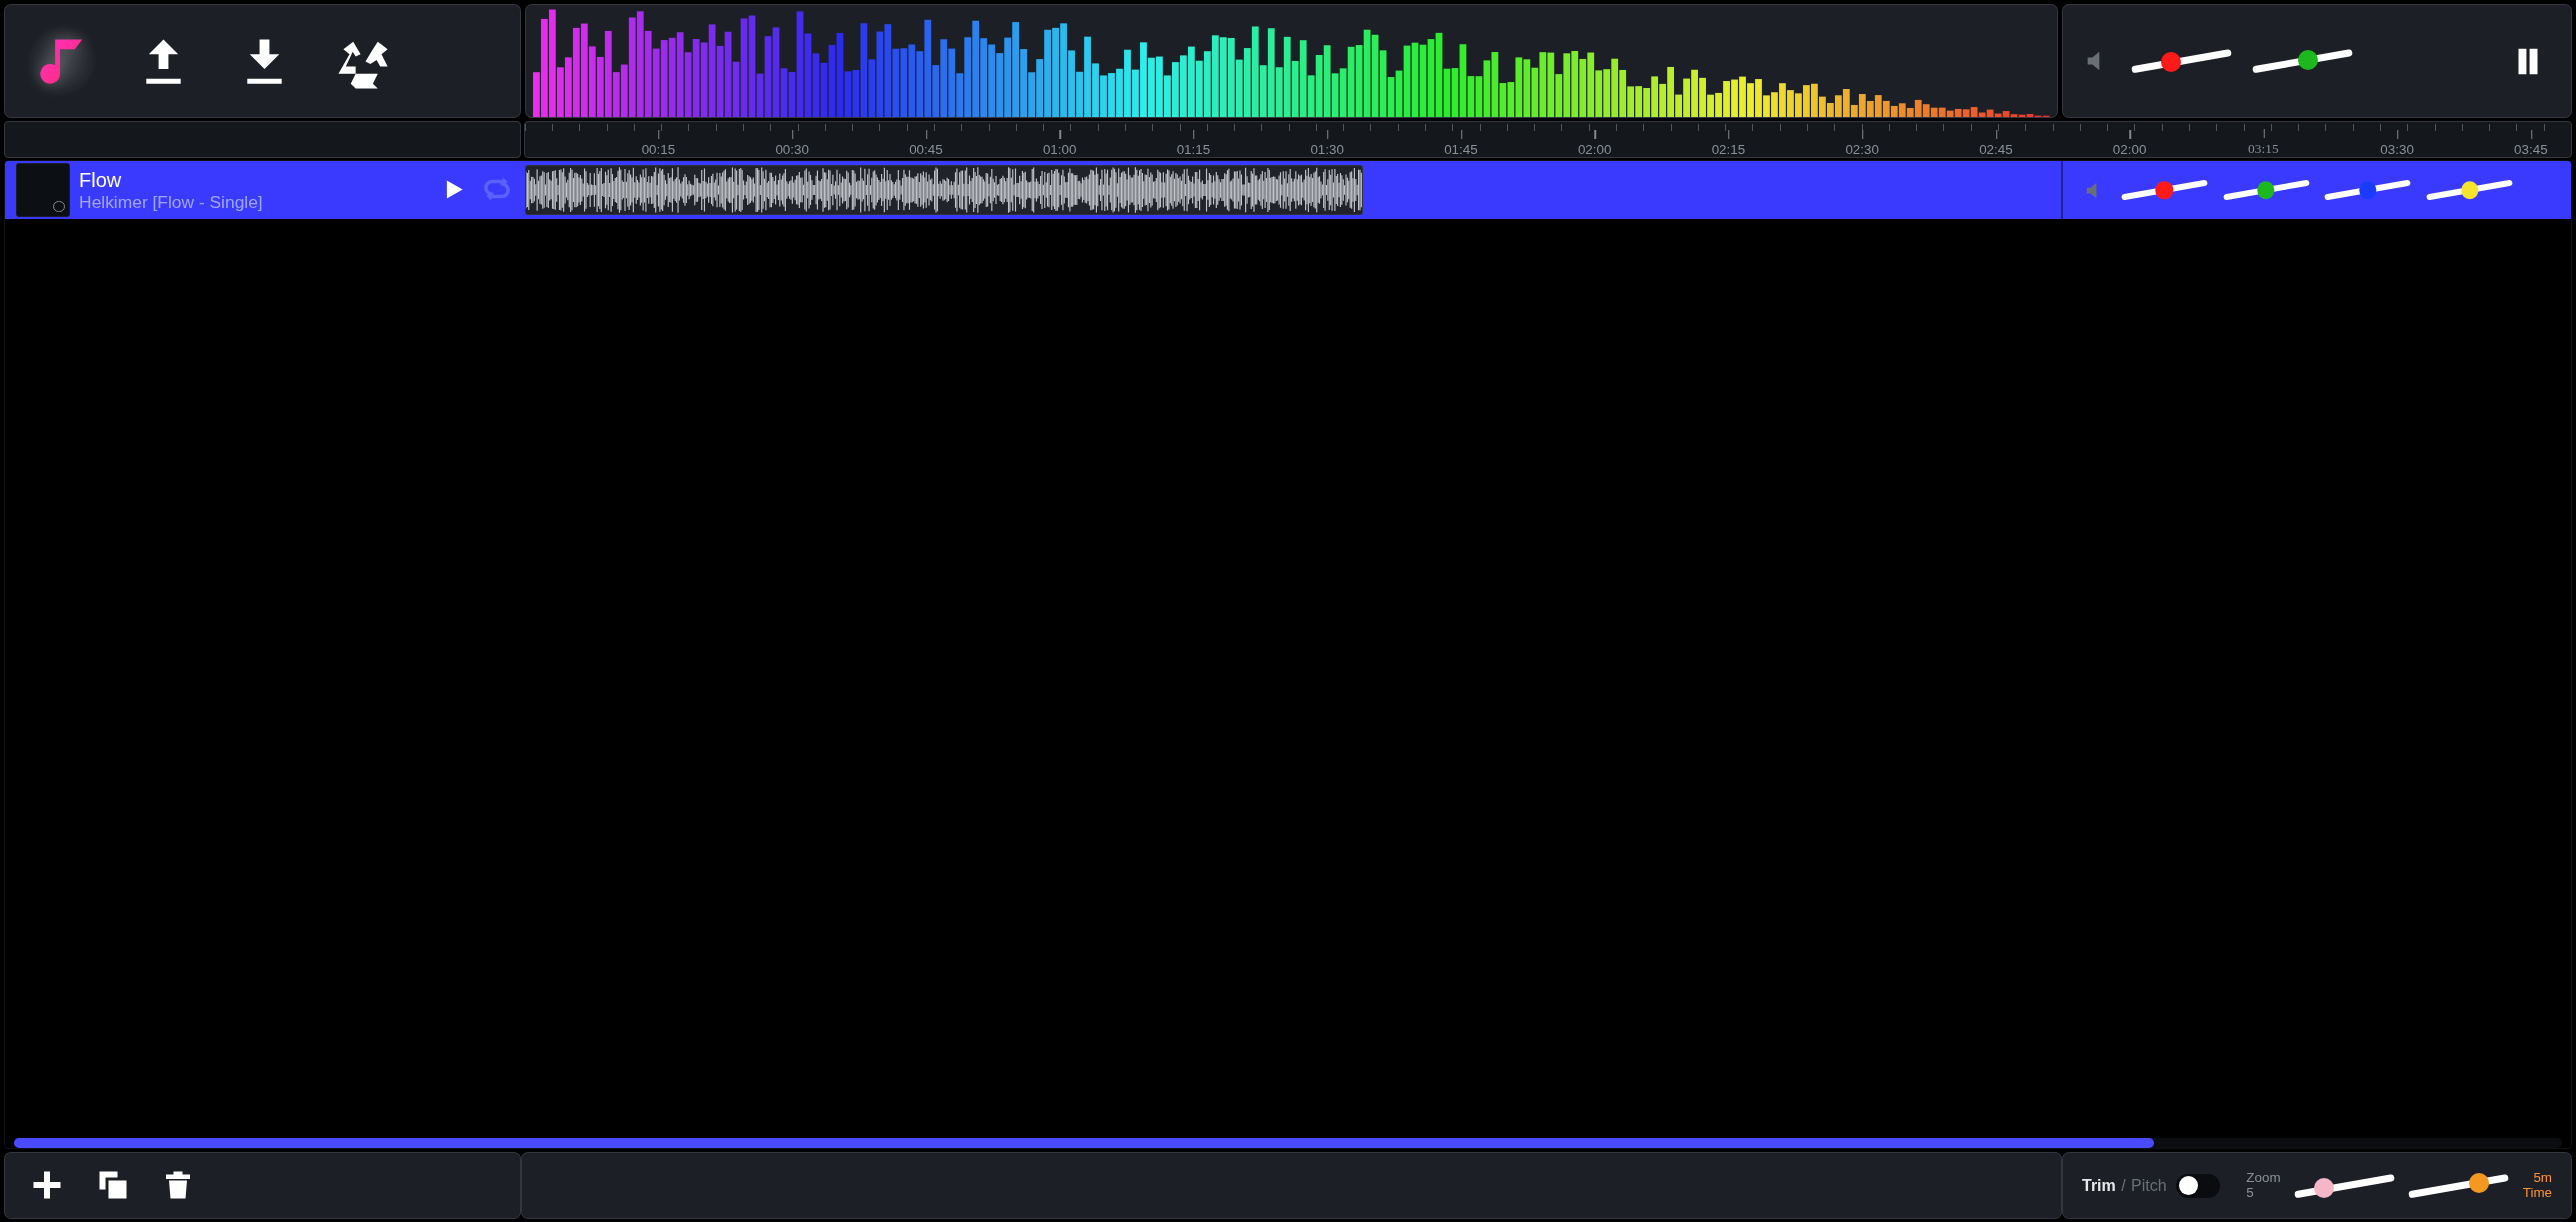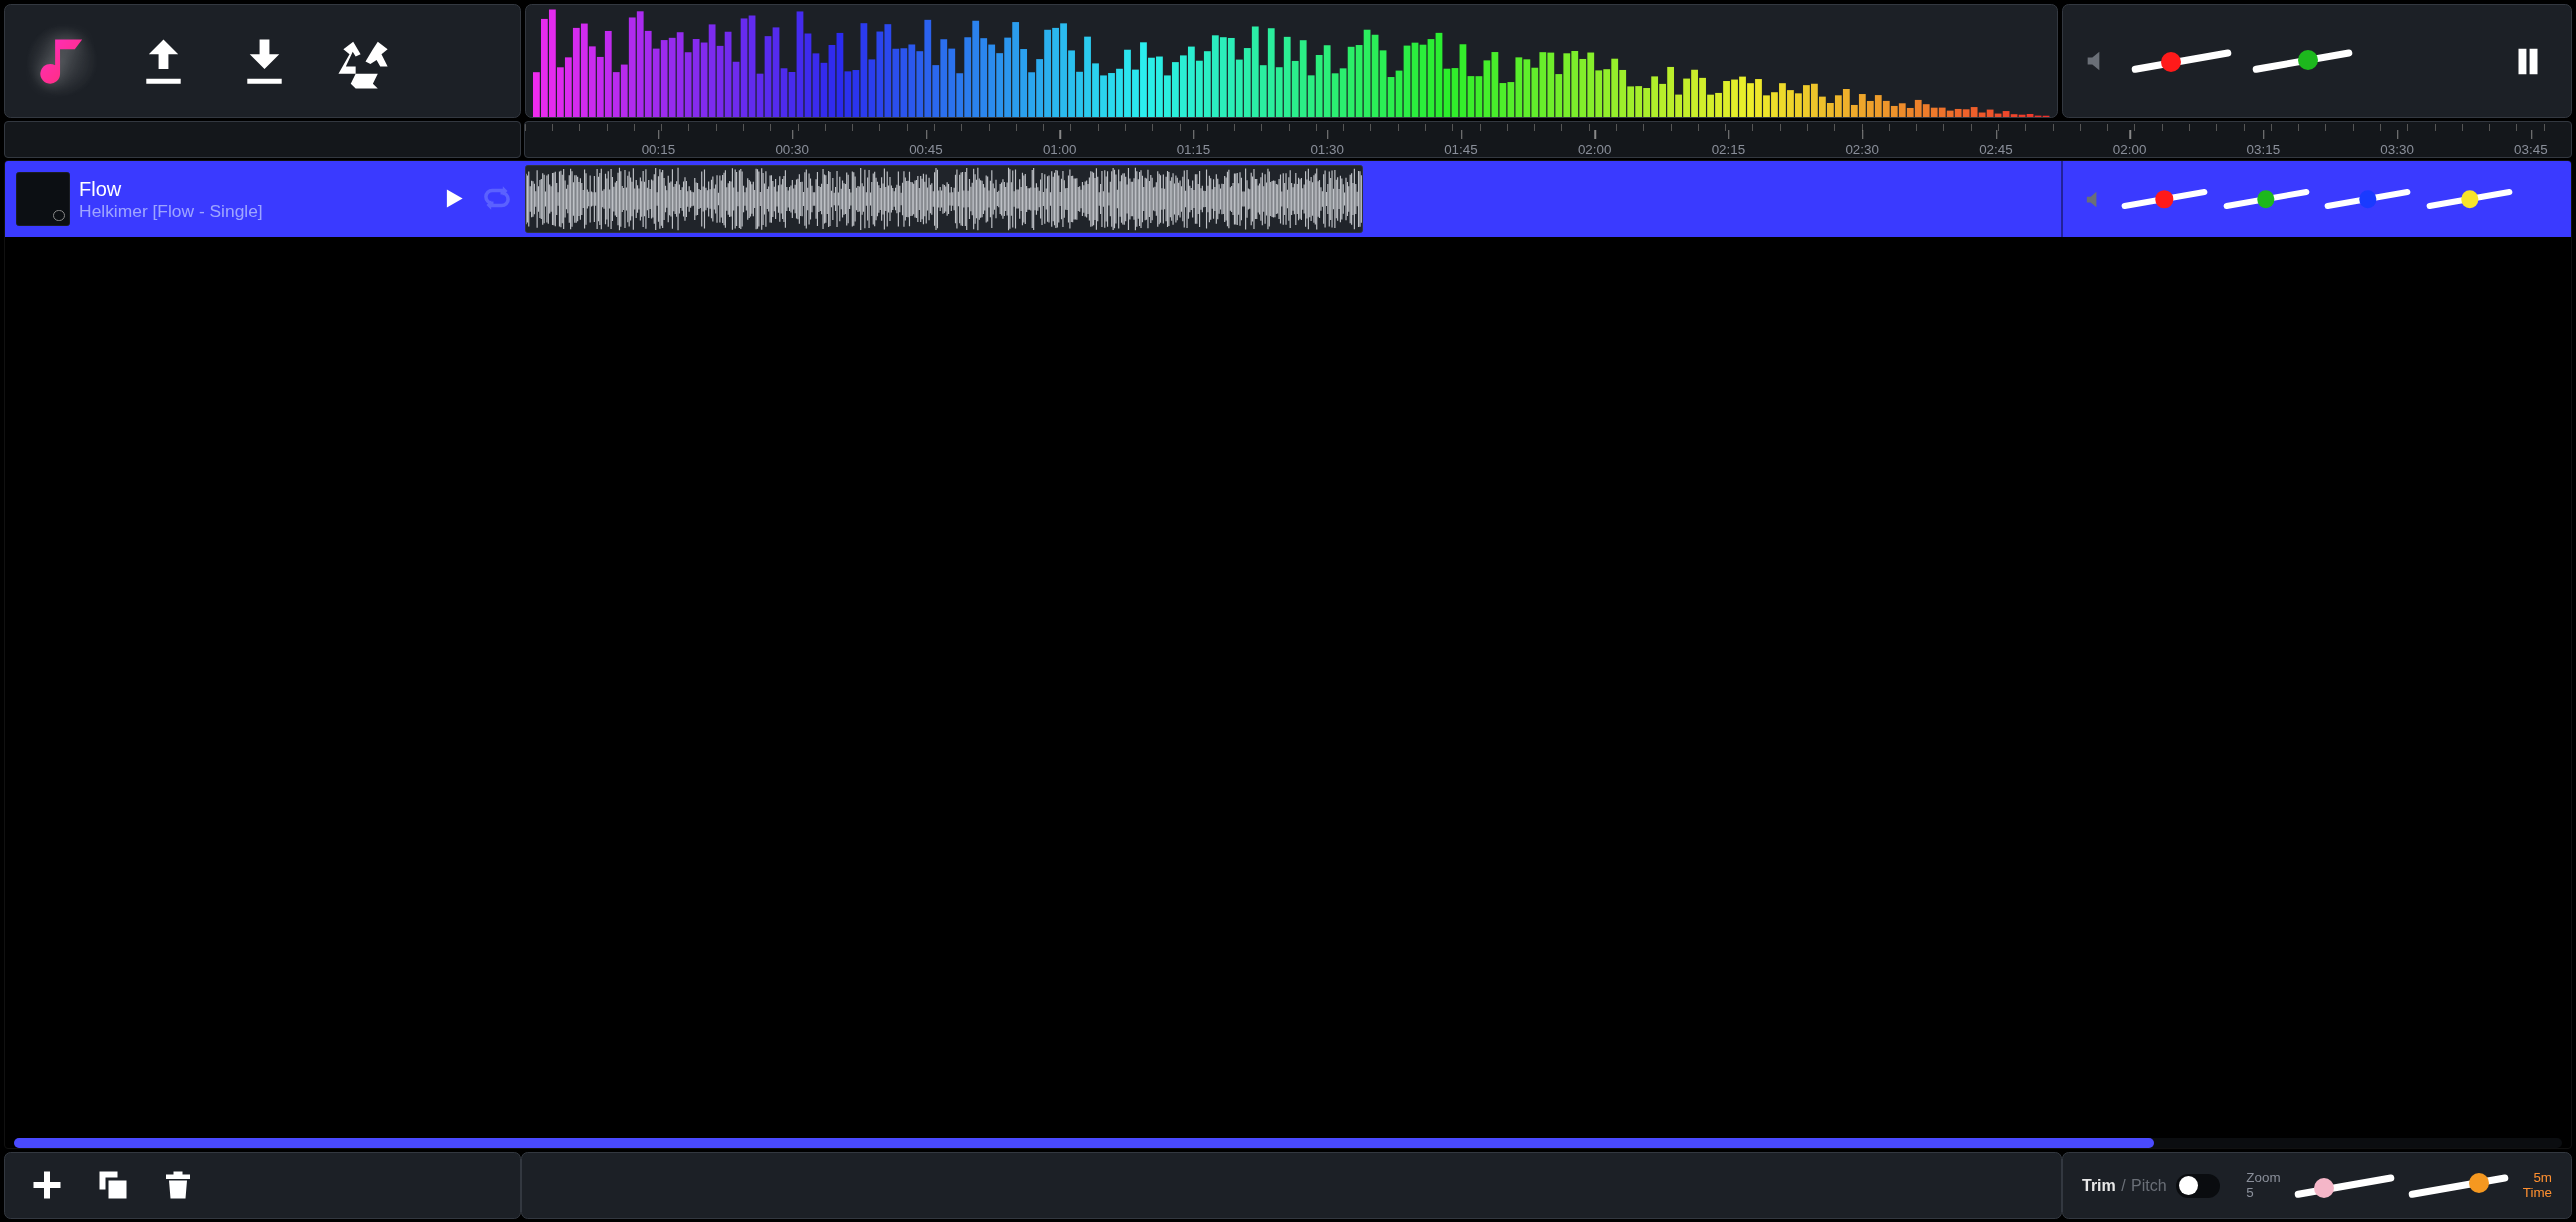--- a/index.html
+++ b/index.html
@@ -151,21 +151,21 @@
   
   .tracks {
     flex: 1;
     background: #000;
     border: 0.7px solid #111;
     border-radius: 4px;
     position: relative;
     overflow: hidden;
   }
   .track {
-    height: 76px;
+    height: 58px;
     background: var(--track-blue);
     display: flex;
     align-items: stretch;
   }
   .track-head {
     width: 517px;
     display: flex;
     align-items: center;
     gap: 9.4px;
     padding: 0 10.7px;
@@ -654,21 +654,21 @@
         <div class="tick" style="left: 19.6078%;">00:45</div>
         <div class="tick" style="left: 26.1438%;">01:00</div>
         <div class="tick" style="left: 32.6797%;">01:15</div>
         <div class="tick" style="left: 39.2157%;">01:30</div>
         <div class="tick" style="left: 45.7516%;">01:45</div>
         <div class="tick" style="left: 52.2876%;">02:00</div>
         <div class="tick" style="left: 58.8235%;">02:15</div>
         <div class="tick" style="left: 65.3595%;">02:30</div>
         <div class="tick" style="left: 71.8954%;">02:45</div>
         <div class="tick" style="left: 78.4314%;">02:00</div>
-        <div class="tick" style="left: 84.9673%;">03:15</div>
+        <div class="tick" style="left: 84.9673%; font-family: Liberation Serif, serif;">03:15</div>
         <div class="tick" style="left: 91.5033%;">03:30</div>
         <div class="tick" style="left: 98.0392%;">03:45</div>
       </div>
   </div>
 
   <div class="tracks">
     <div class="track">
       <div class="track-head">
         <div class="track-art"></div>
         <div class="track-labels">

